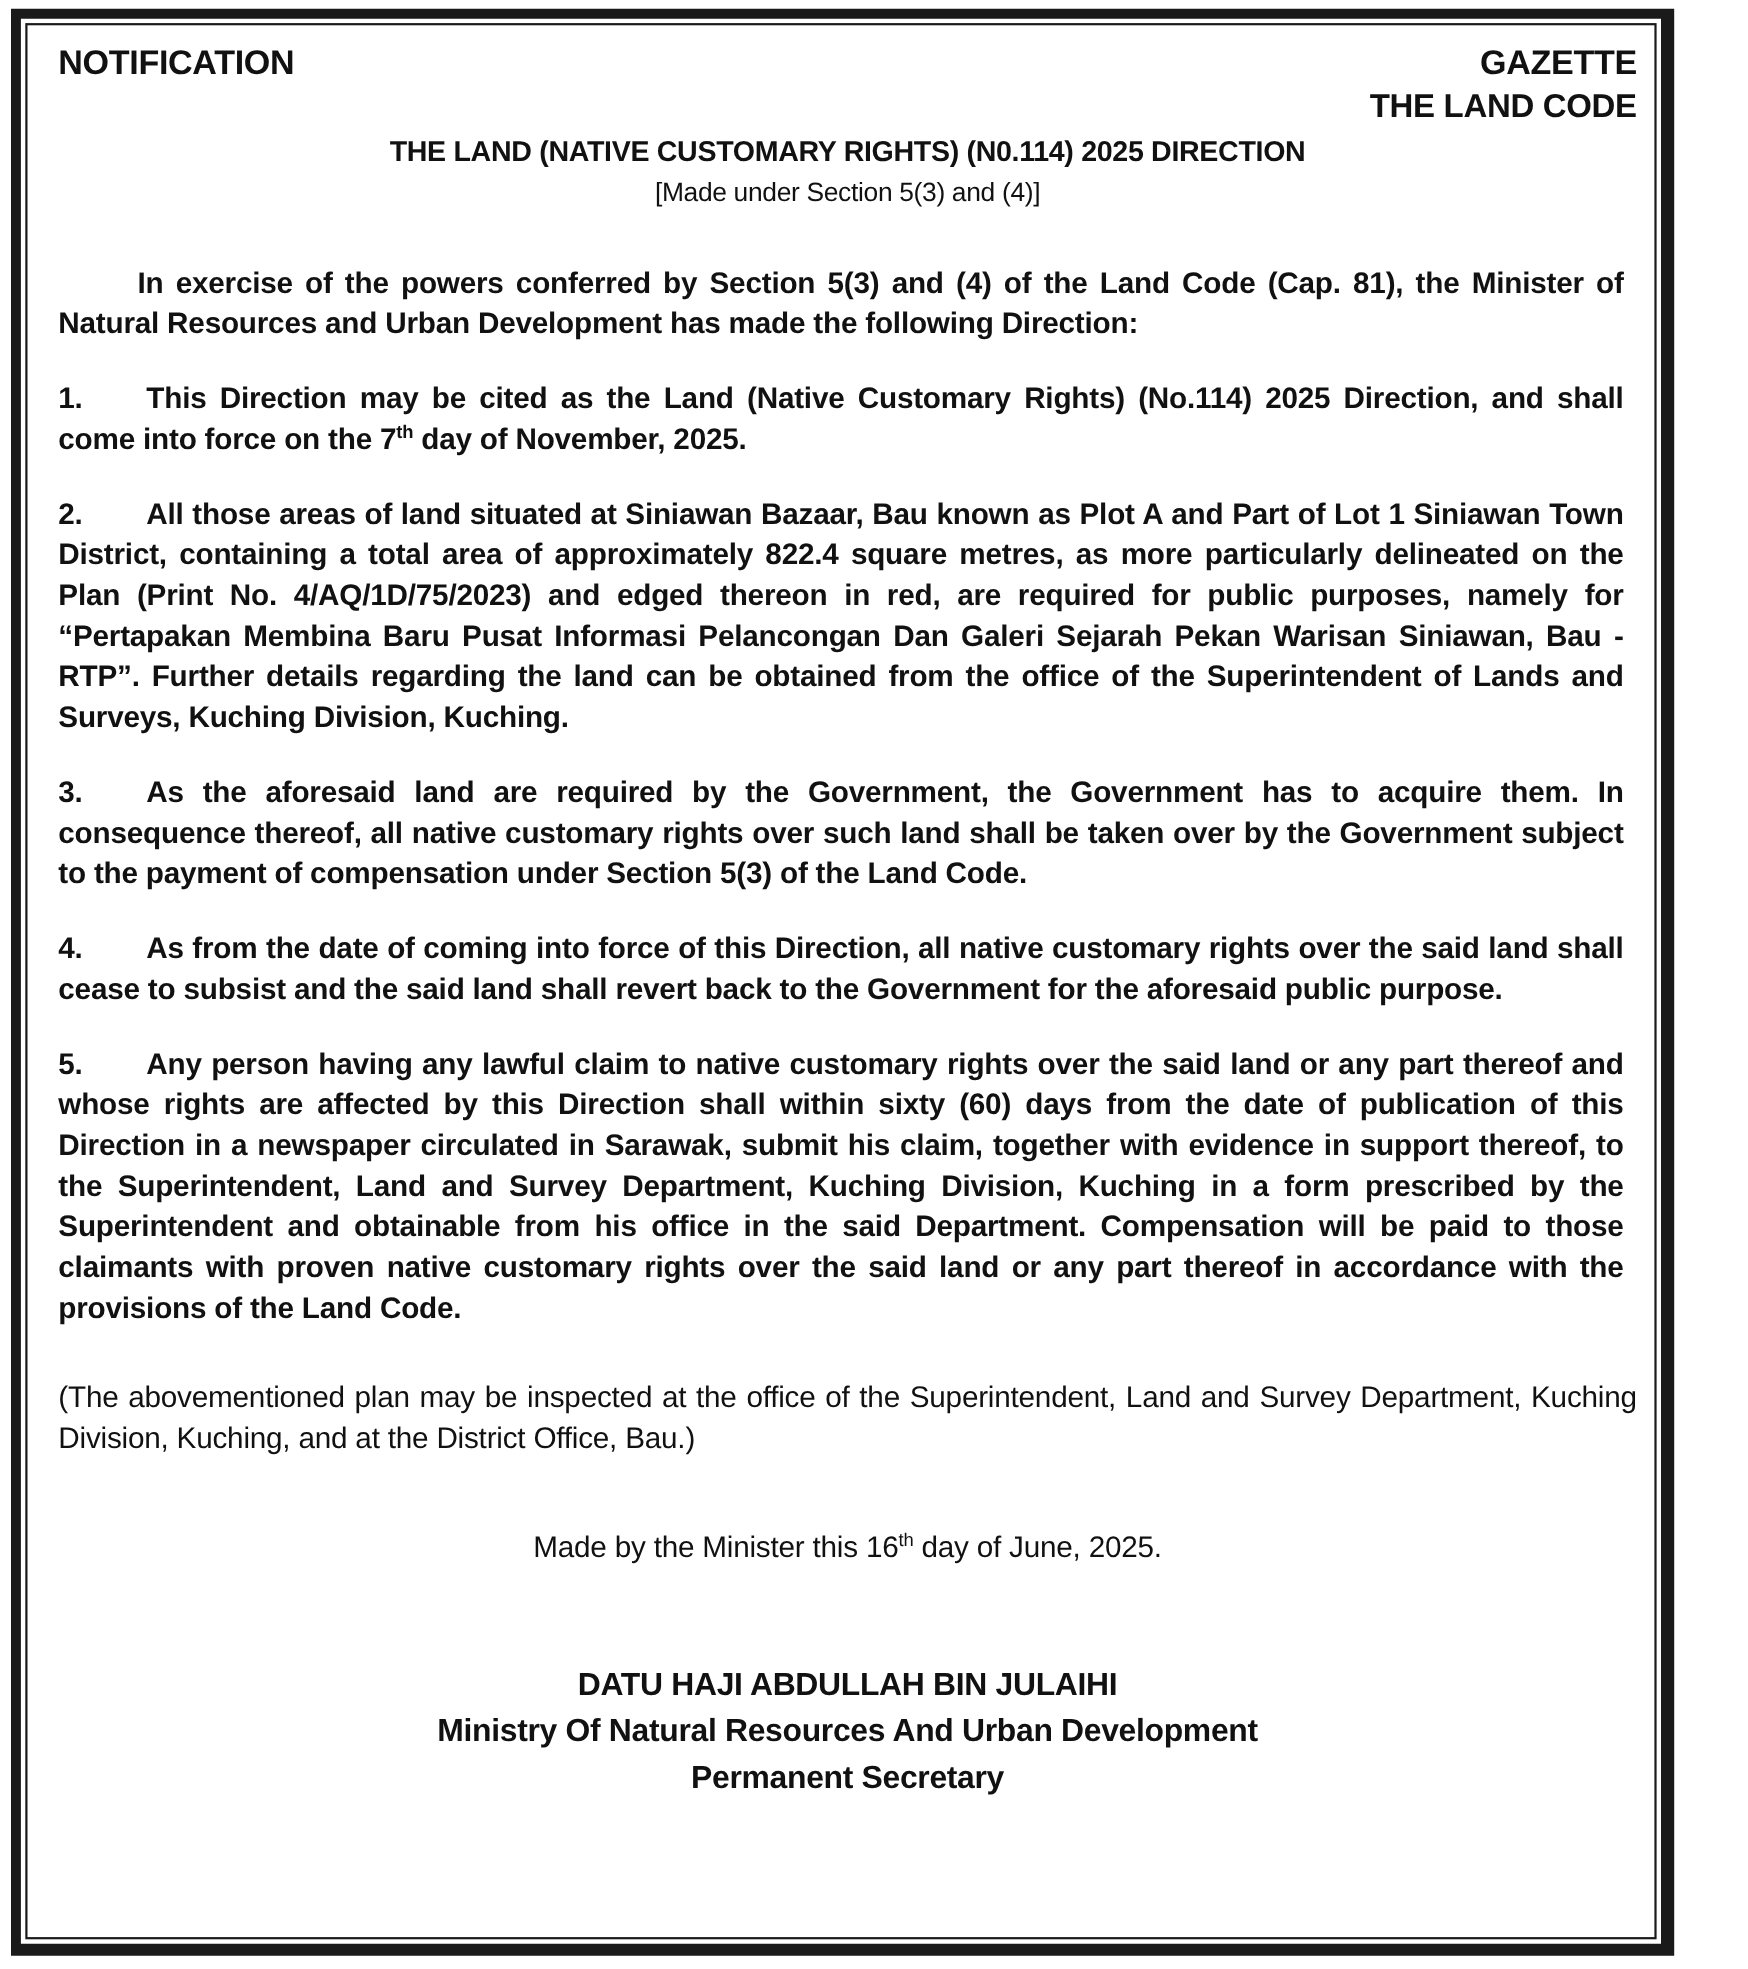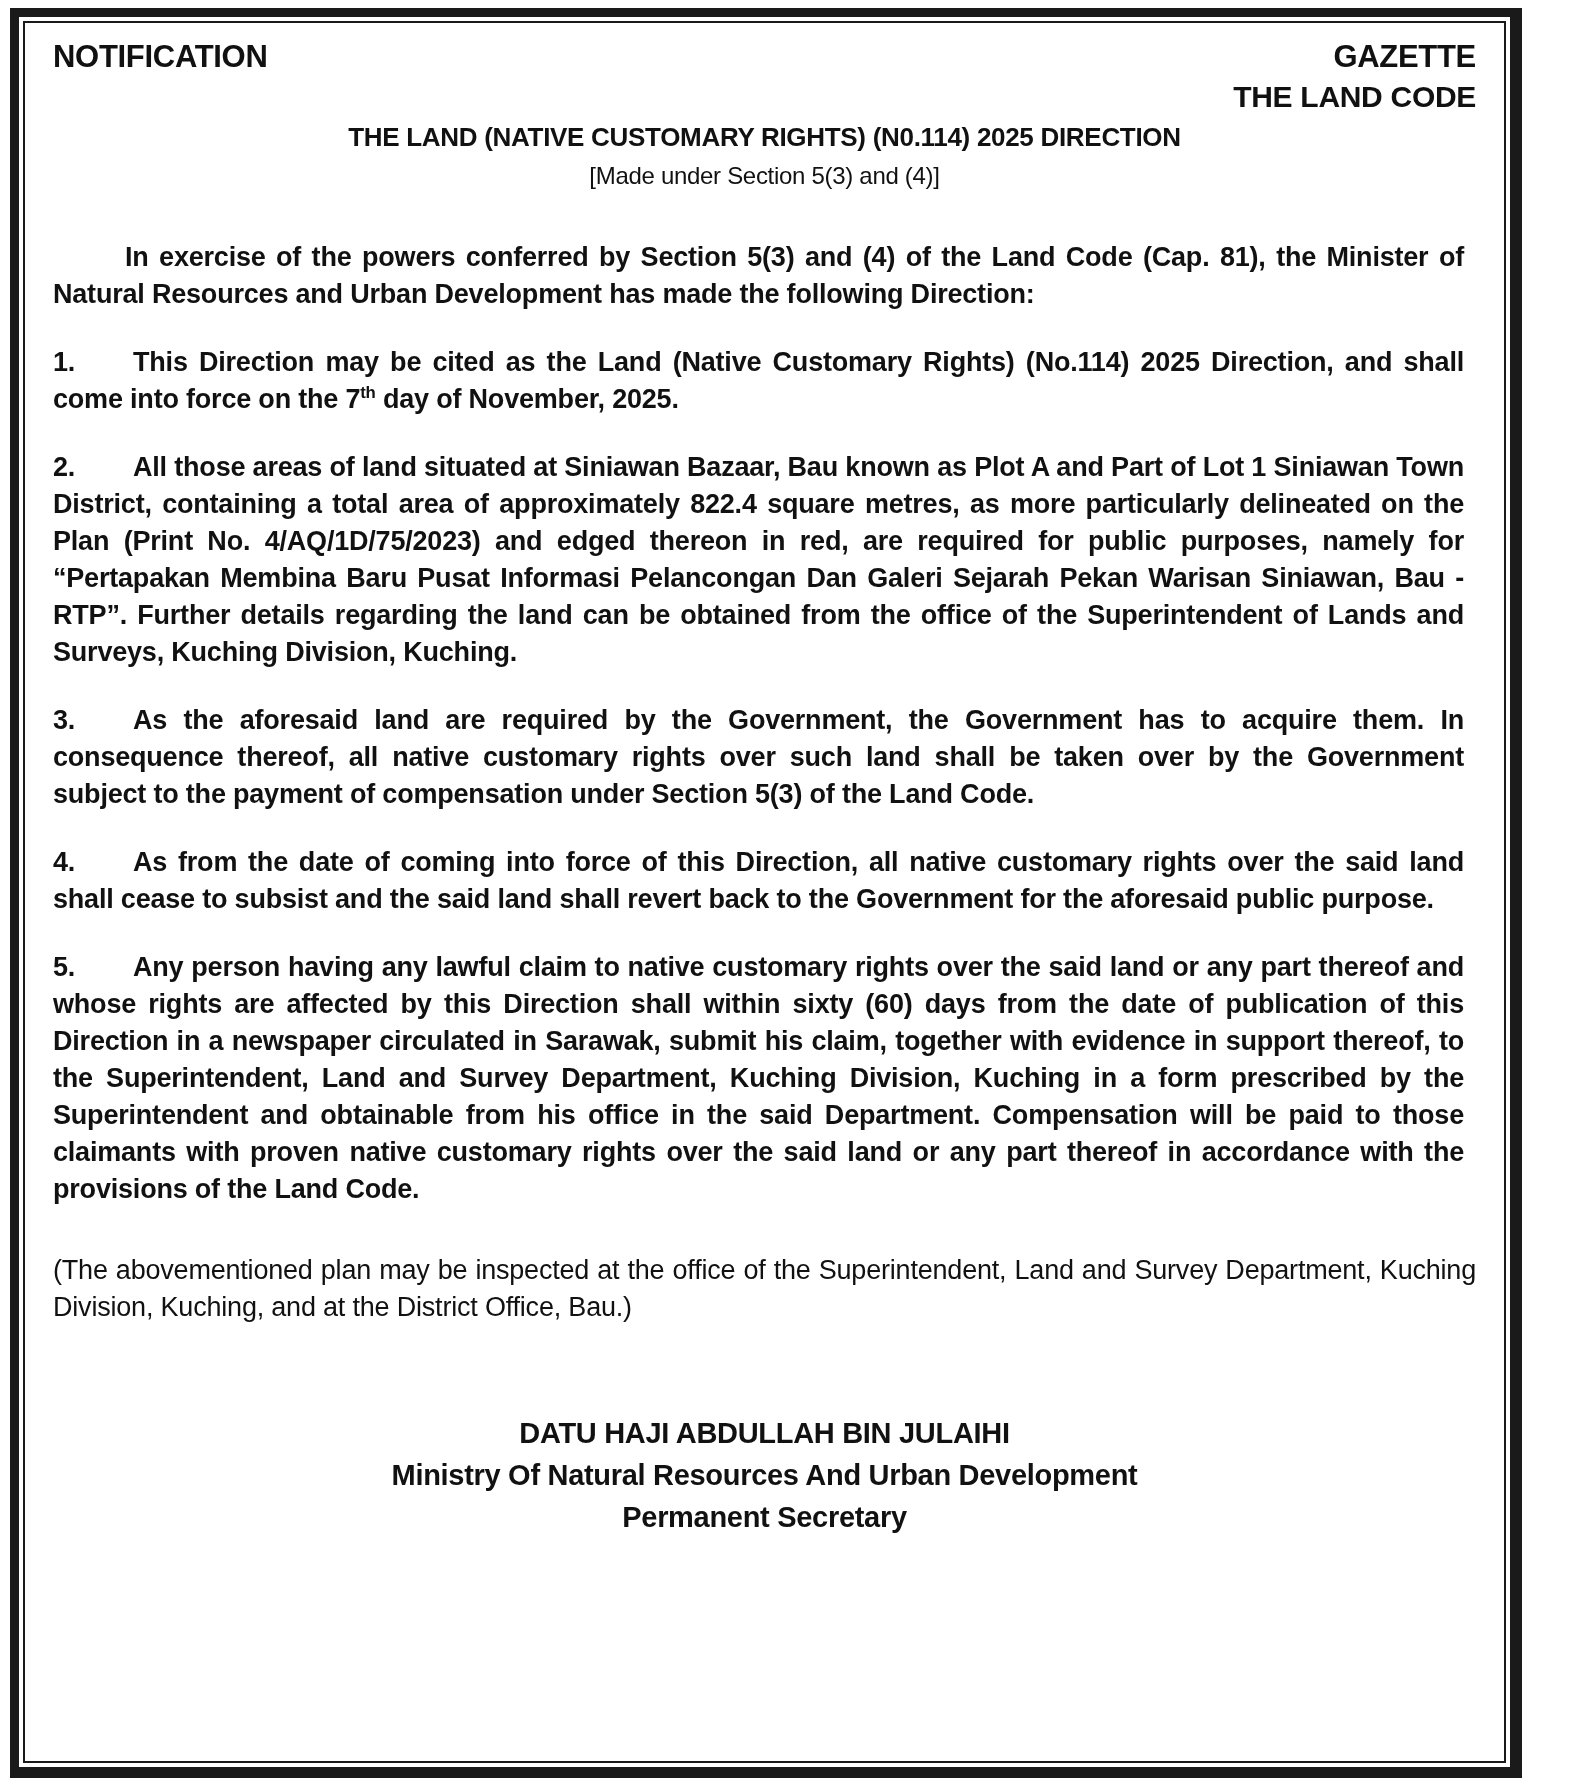--- a/index.html
+++ b/index.html
@@ -30,21 +30,21 @@
     border-right-width: 12px;
     border-bottom-width: 11px;
     box-sizing: border-box;
     padding: 4px;
     background: #ffffff;
   }
   .frame-inner {
     border: 2px solid #1a1a1a;
     box-sizing: border-box;
     height: 100%;
-    padding: 16px 28px 26px 28px;
+    padding: 16px 16px 26px 28px;
     overflow: hidden;
   }
   .masthead {
     display: flex;
     justify-content: space-between;
     align-items: flex-start;
     font-weight: bold;
     font-size: 31px;
     letter-spacing: -0.3px;
     margin-bottom: 2px;
@@ -133,20 +133,21 @@
         <p class="para"><span class="pnum">2.</span><span>All those areas of land situated at Siniawan Bazaar, Bau known as Plot A and Part of Lot 1 Siniawan Town District, containing a total area of approximately 822.4 square metres, as more particularly delineated on the Plan (Print No. 4/AQ/1D/75/2023) and edged thereon in red, are required for public purposes, namely for “Pertapakan Membina Baru Pusat Informasi Pelancongan Dan Galeri Sejarah Pekan Warisan Siniawan, Bau - RTP”. Further details regarding the land can be obtained from the office of the Superintendent of Lands and Surveys, Kuching Division, Kuching.</span></p>
 
         <p class="para"><span class="pnum">3.</span><span>As the aforesaid land are required by the Government, the Government has to acquire them. In consequence thereof, all native customary rights over such land shall be taken over by the Government subject to the payment of compensation under Section 5(3) of the Land Code.</span></p>
 
         <p class="para"><span class="pnum">4.</span><span>As from the date of coming into force of this Direction, all native customary rights over the said land shall cease to subsist and the said land shall revert back to the Government for the aforesaid public purpose.</span></p>
 
         <p class="para"><span class="pnum">5.</span><span>Any person having any lawful claim to native customary rights over the said land or any part thereof and whose rights are affected by this Direction shall within sixty (60) days from the date of publication of this Direction in a newspaper circulated in Sarawak, submit his claim, together with evidence in support thereof, to the Superintendent, Land and Survey Department, Kuching Division, Kuching in a form prescribed  by  the Superintendent and obtainable from his office in the said Department. Compensation will be paid to those claimants with proven native customary rights over the said land or any part thereof in accordance with the provisions of the Land Code.</span></p>
 
         <p class="plan-note">(The abovementioned plan may be inspected at  the office of the Superintendent, Land and Survey Department, Kuching Division, Kuching, and at the District Office, Bau.)</p>
 
+        <p class="made-by"><span>Made by the Minister this 16</span><span class="sup">th</span><span> day of June, 2025.</span></p>
 
         <div class="signature-block">
           <div>DATU HAJI ABDULLAH BIN JULAIHI</div>
           <div>Ministry Of Natural Resources And Urban Development</div>
           <div>Permanent Secretary</div>
         </div>
 
       </div>
     </div>
   </div>

